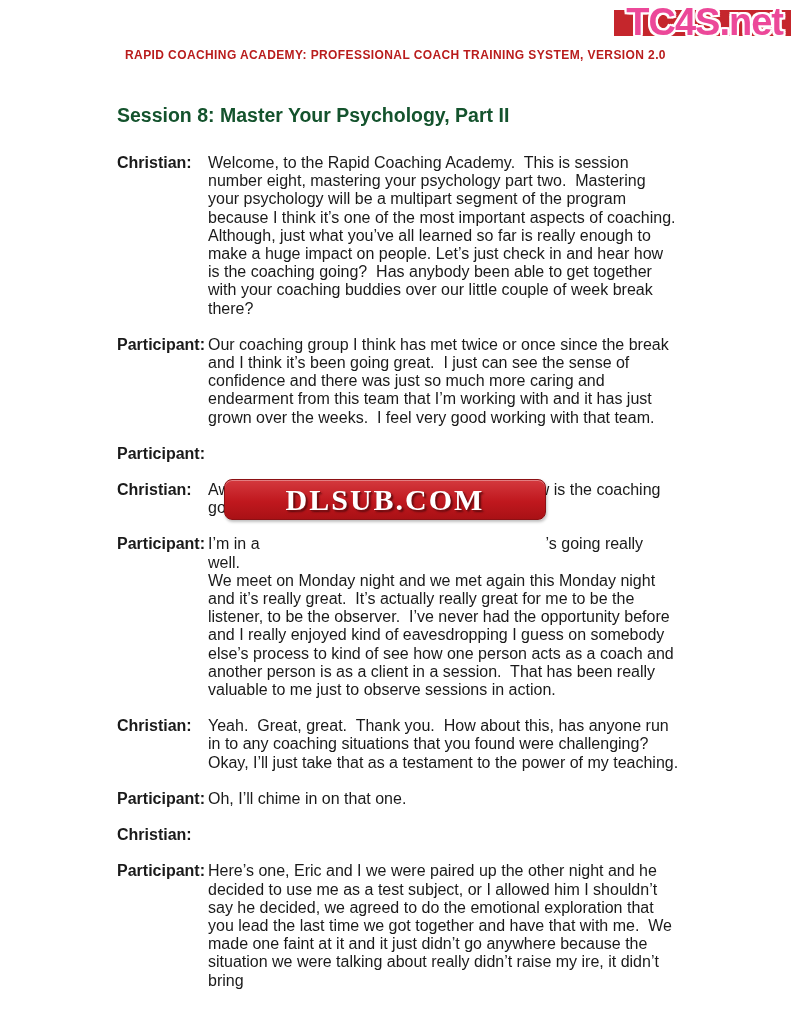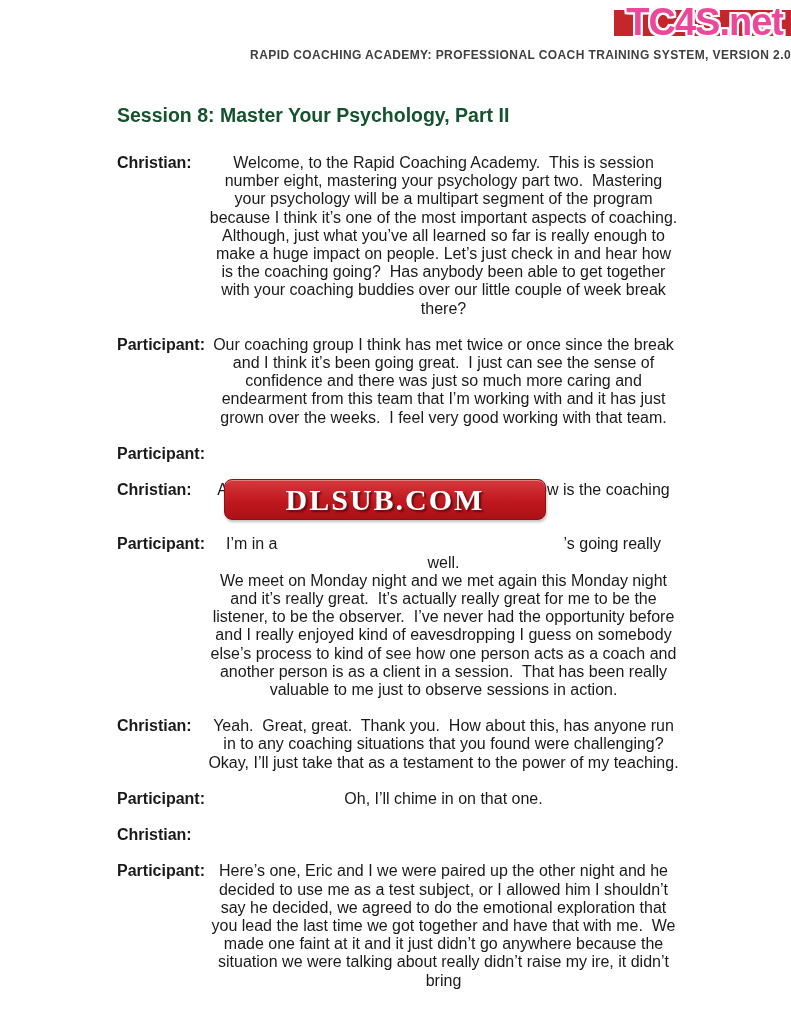--- a/index.html
+++ b/index.html
@@ -26,34 +26,34 @@
     font-size: 38px; line-height: 44px; font-weight: bold; letter-spacing: -1px;
     color: #ec4899;
     text-shadow:
       -2px 0 0 #fff, 2px 0 0 #fff, 0 -2px 0 #fff, 0 2px 0 #fff,
       -2px -2px 0 #fff, 2px -2px 0 #fff, -2px 2px 0 #fff, 2px 2px 0 #fff;
   }
 
   
   .masthead-line {
     position: absolute; top: 48px; left: 0; width: 100%;
-    text-align: right;
+    text-align: center;
     font-size: 12px; font-weight: bold; letter-spacing: 0.4px;
-    color: #404040;
+    color: #b91c1c;
   }
 
   
   .content { position: absolute; left: 117px; top: 104px; width: 562px; }
   .doc-title {
     margin: 0 0 27px 0;
     font-size: 19.5px; font-weight: bold; color: #14532d;
   }
   .entry { display: flex; margin-bottom: 18px; font-size: 16px; line-height: 18.2px; }
   .speaker { width: 91px; flex-shrink: 0; font-weight: bold; }
-  .dialogue { width: 471px; white-space: pre-wrap; text-align: center; }
+  .dialogue { width: 471px; white-space: pre-wrap; }
   .wm-gap { display: inline-block; width: 286px; }
 
   
   .watermark {
     position: absolute; left: 224px; top: 479px; width: 322px; height: 41px;
     display: flex; align-items: center; justify-content: center;
     background: linear-gradient(180deg, #d4393e 0%, #c0181e 55%, #a91115 100%);
     border: 1px solid #8c1014; border-radius: 8px;
     box-shadow: inset 0 1px 0 rgba(255,255,255,0.35), 1px 2px 3px rgba(0,0,0,0.25);
   }

